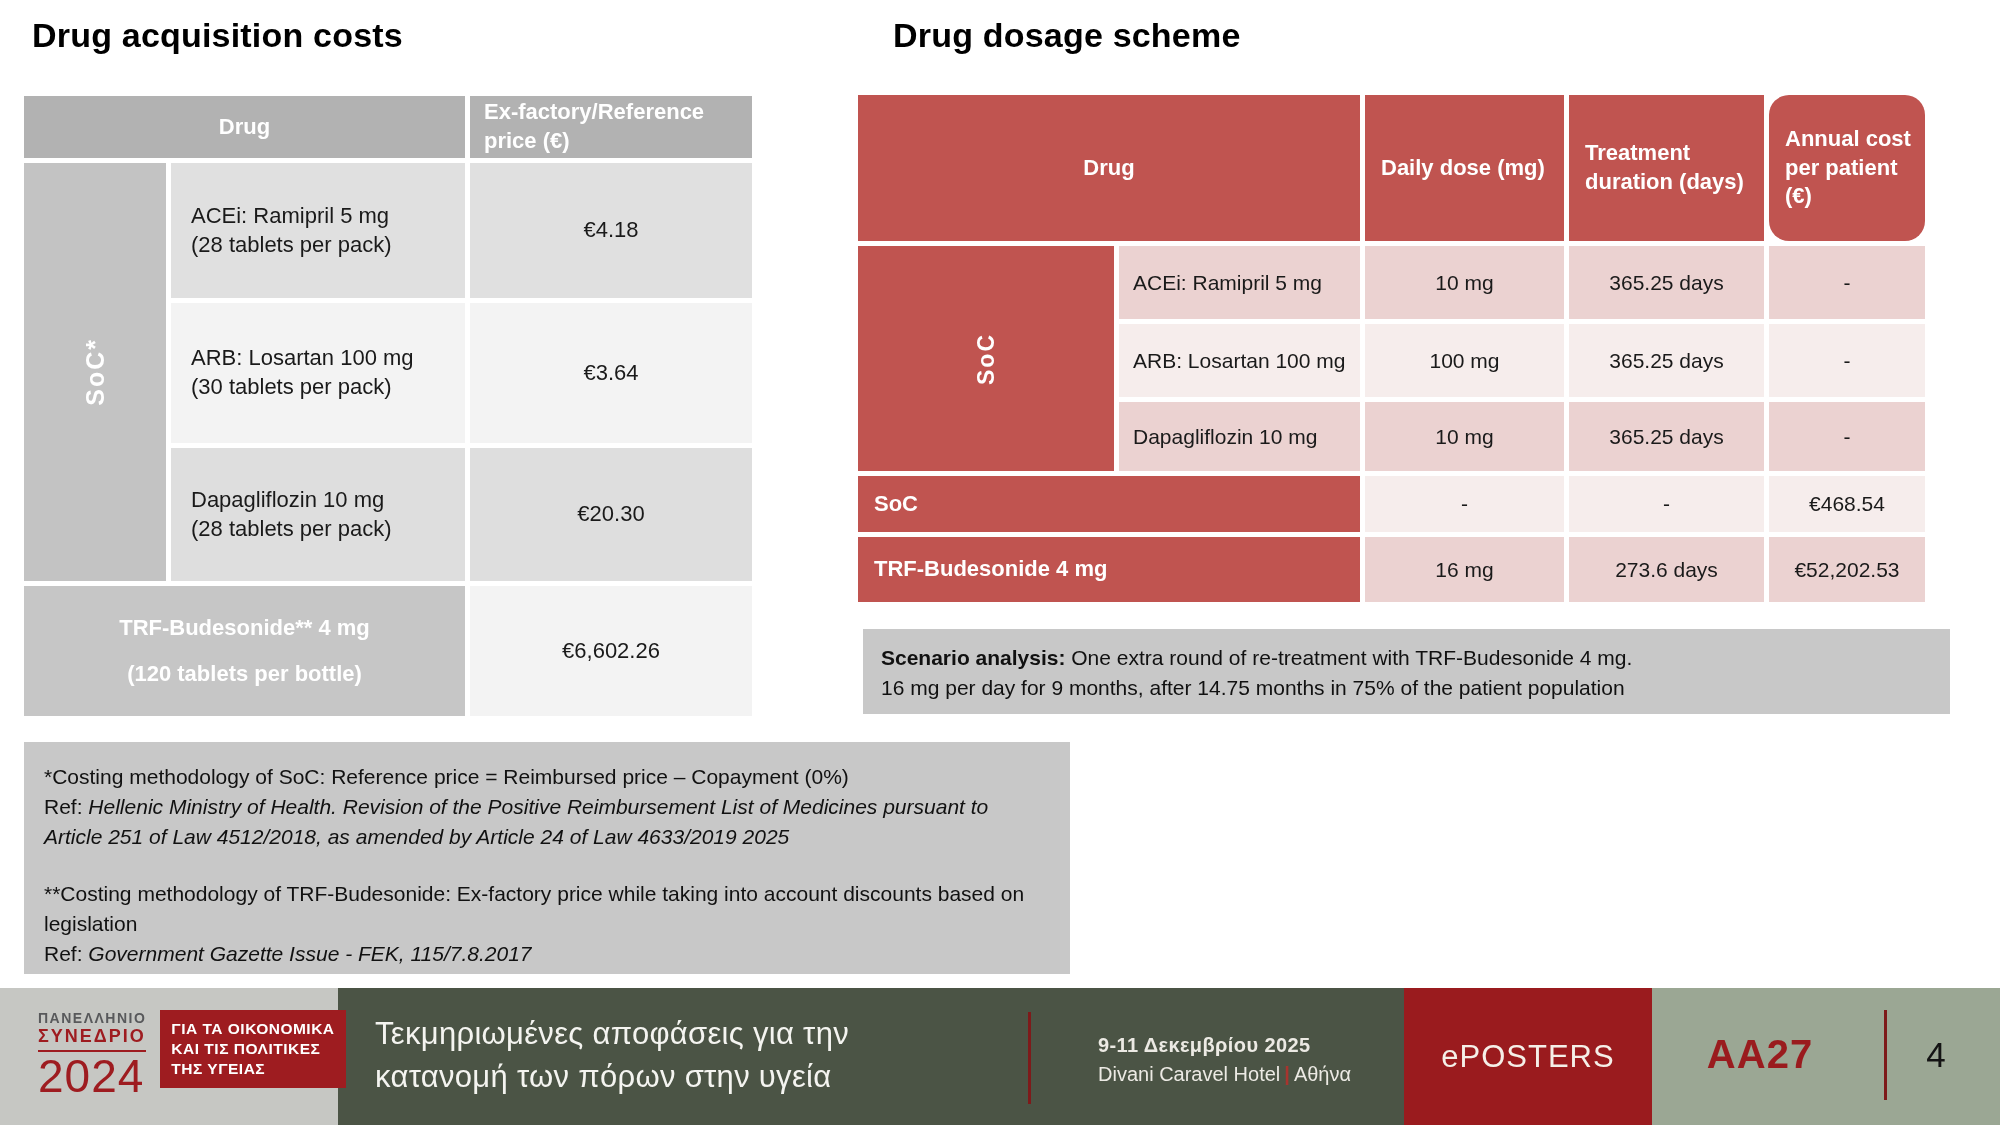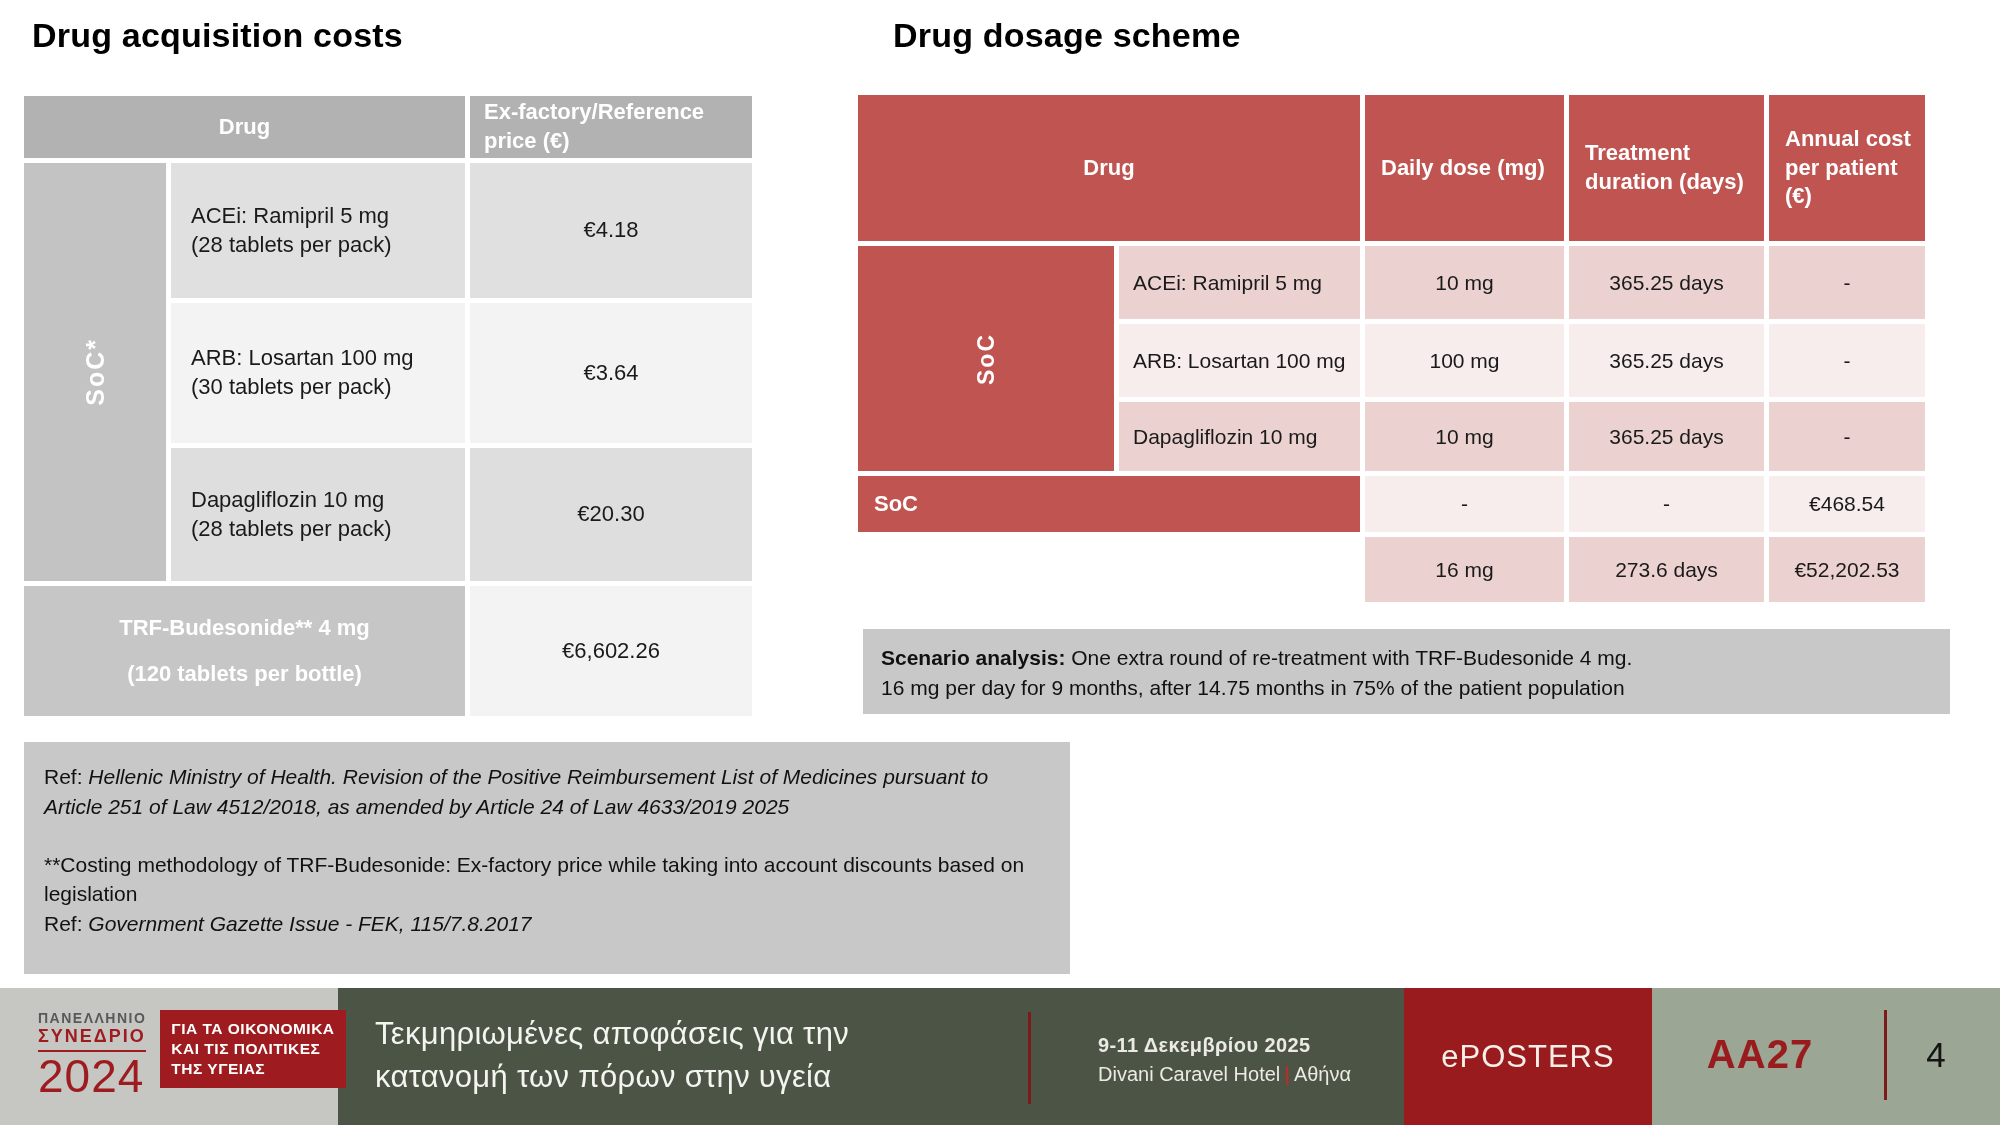--- a/index.html
+++ b/index.html
@@ -150,21 +150,21 @@
     <span>TRF-Budesonide** 4 mg</span>
     <span>(120 tablets per bottle)</span>
   </div>
   <div class="cell center lt-trf-price">€6,602.26</div>
 </div>
 
 <div class="abs right-table">
   <div class="cell center rt-red rt-head-drug">Drug</div>
   <div class="cell rt-red rt-head" style="grid-column:3; grid-row:1;">Daily dose (mg)</div>
   <div class="cell rt-red rt-head" style="grid-column:4; grid-row:1;">Treatment duration (days)</div>
-  <div class="cell rt-red rt-head" style="grid-column:5; grid-row:1;">Annual cost per patient (€)</div>
+  <div class="cell rt-red rt-head" style="grid-column:5; grid-row:1;border-radius:20px;">Annual cost per patient (€)</div>
 
   <div class="rt-red rt-soc">
     <span class="vtext" style="font-size:23px;">SoC</span>
   </div>
 
   <div class="cell rt-drug-cell pink-a" style="grid-column:2; grid-row:2;">ACEi: Ramipril 5 mg</div>
   <div class="cell rt-val pink-a" style="grid-column:3; grid-row:2;">10 mg</div>
   <div class="cell rt-val pink-a" style="grid-column:4; grid-row:2;">365.25 days</div>
   <div class="cell rt-val pink-a" style="grid-column:5; grid-row:2;">-</div>
 
@@ -176,31 +176,33 @@
   <div class="cell rt-drug-cell pink-a" style="grid-column:2; grid-row:4;">Dapagliflozin 10 mg</div>
   <div class="cell rt-val pink-a" style="grid-column:3; grid-row:4;">10 mg</div>
   <div class="cell rt-val pink-a" style="grid-column:4; grid-row:4;">365.25 days</div>
   <div class="cell rt-val pink-a" style="grid-column:5; grid-row:4;">-</div>
 
   <div class="cell rt-red rt-span2" style="grid-row:5;">SoC</div>
   <div class="cell rt-val pink-b" style="grid-column:3; grid-row:5;">-</div>
   <div class="cell rt-val pink-b" style="grid-column:4; grid-row:5;">-</div>
   <div class="cell rt-val pink-b" style="grid-column:5; grid-row:5;">€468.54</div>
 
+  <div class="cell rt-red rt-span2" style="grid-row:6;">TRF-Budesonide 4 mg</div>
   <div class="cell rt-val pink-a" style="grid-column:3; grid-row:6;">16 mg</div>
   <div class="cell rt-val pink-a" style="grid-column:4; grid-row:6;">273.6 days</div>
   <div class="cell rt-val pink-a" style="grid-column:5; grid-row:6;">€52,202.53</div>
 </div>
 
 <div class="abs scenario-box">
   <span class="b">Scenario analysis:</span><span> One extra round of re-treatment with TRF-Budesonide 4 mg.</span><br>
   <span>16 mg per day for 9 months, after 14.75 months in 75% of the patient population</span>
 </div>
 
 <div class="abs notes-box">
+  <p>*Costing methodology of SoC: Reference price = Reimbursed price – Copayment (0%)</p>
   <p><span>Ref: </span><span class="it">Hellenic Ministry of Health. Revision of the Positive Reimbursement List of Medicines pursuant to Article 251 of Law 4512/2018, as amended by Article 24 of Law 4633/2019 2025</span></p>
   <div class="spacer-line"></div>
   <p>**Costing methodology of TRF-Budesonide: Ex-factory price while taking into account discounts based on legislation</p>
   <p><span>Ref: </span><span class="it">Government Gazette Issue - FEK, 115/7.8.2017</span></p>
 </div>
 
 <div class="abs f-gray"></div>
 <div class="abs f-olive"></div>
 <div class="abs f-red">
   <span class="eposters-text">ePOSTERS</span>

